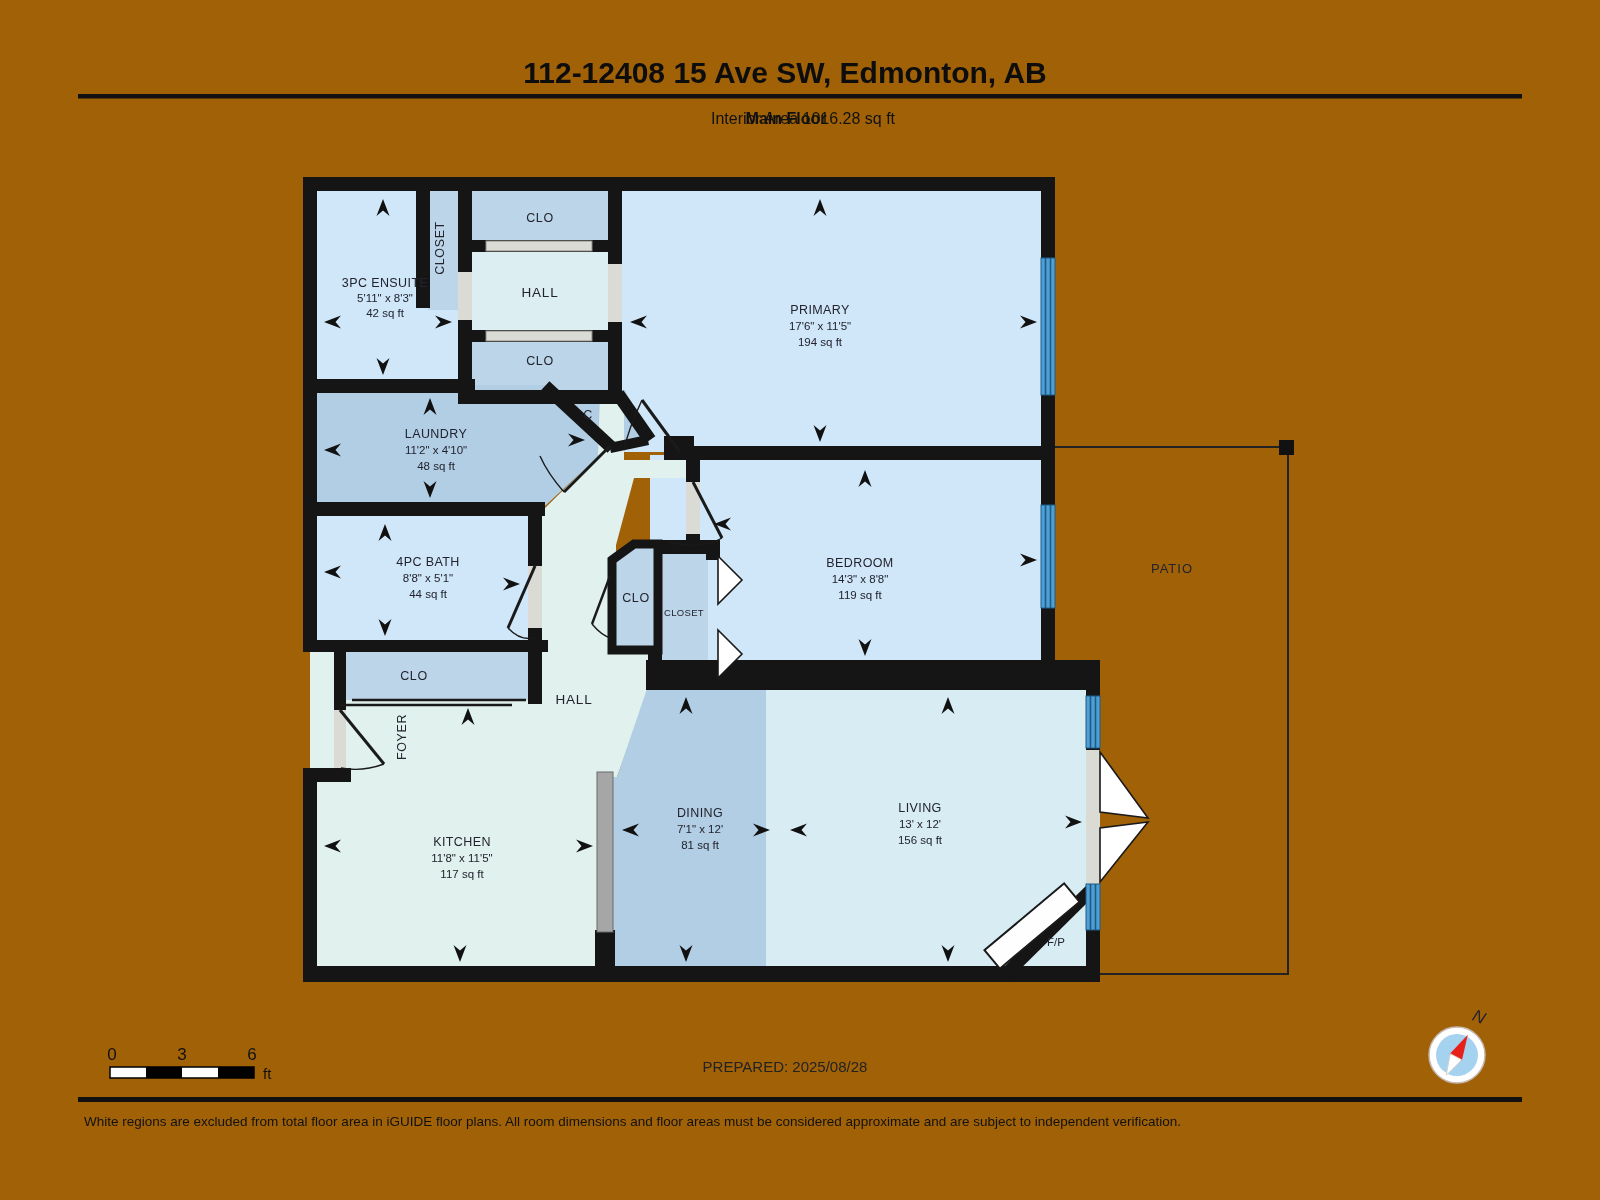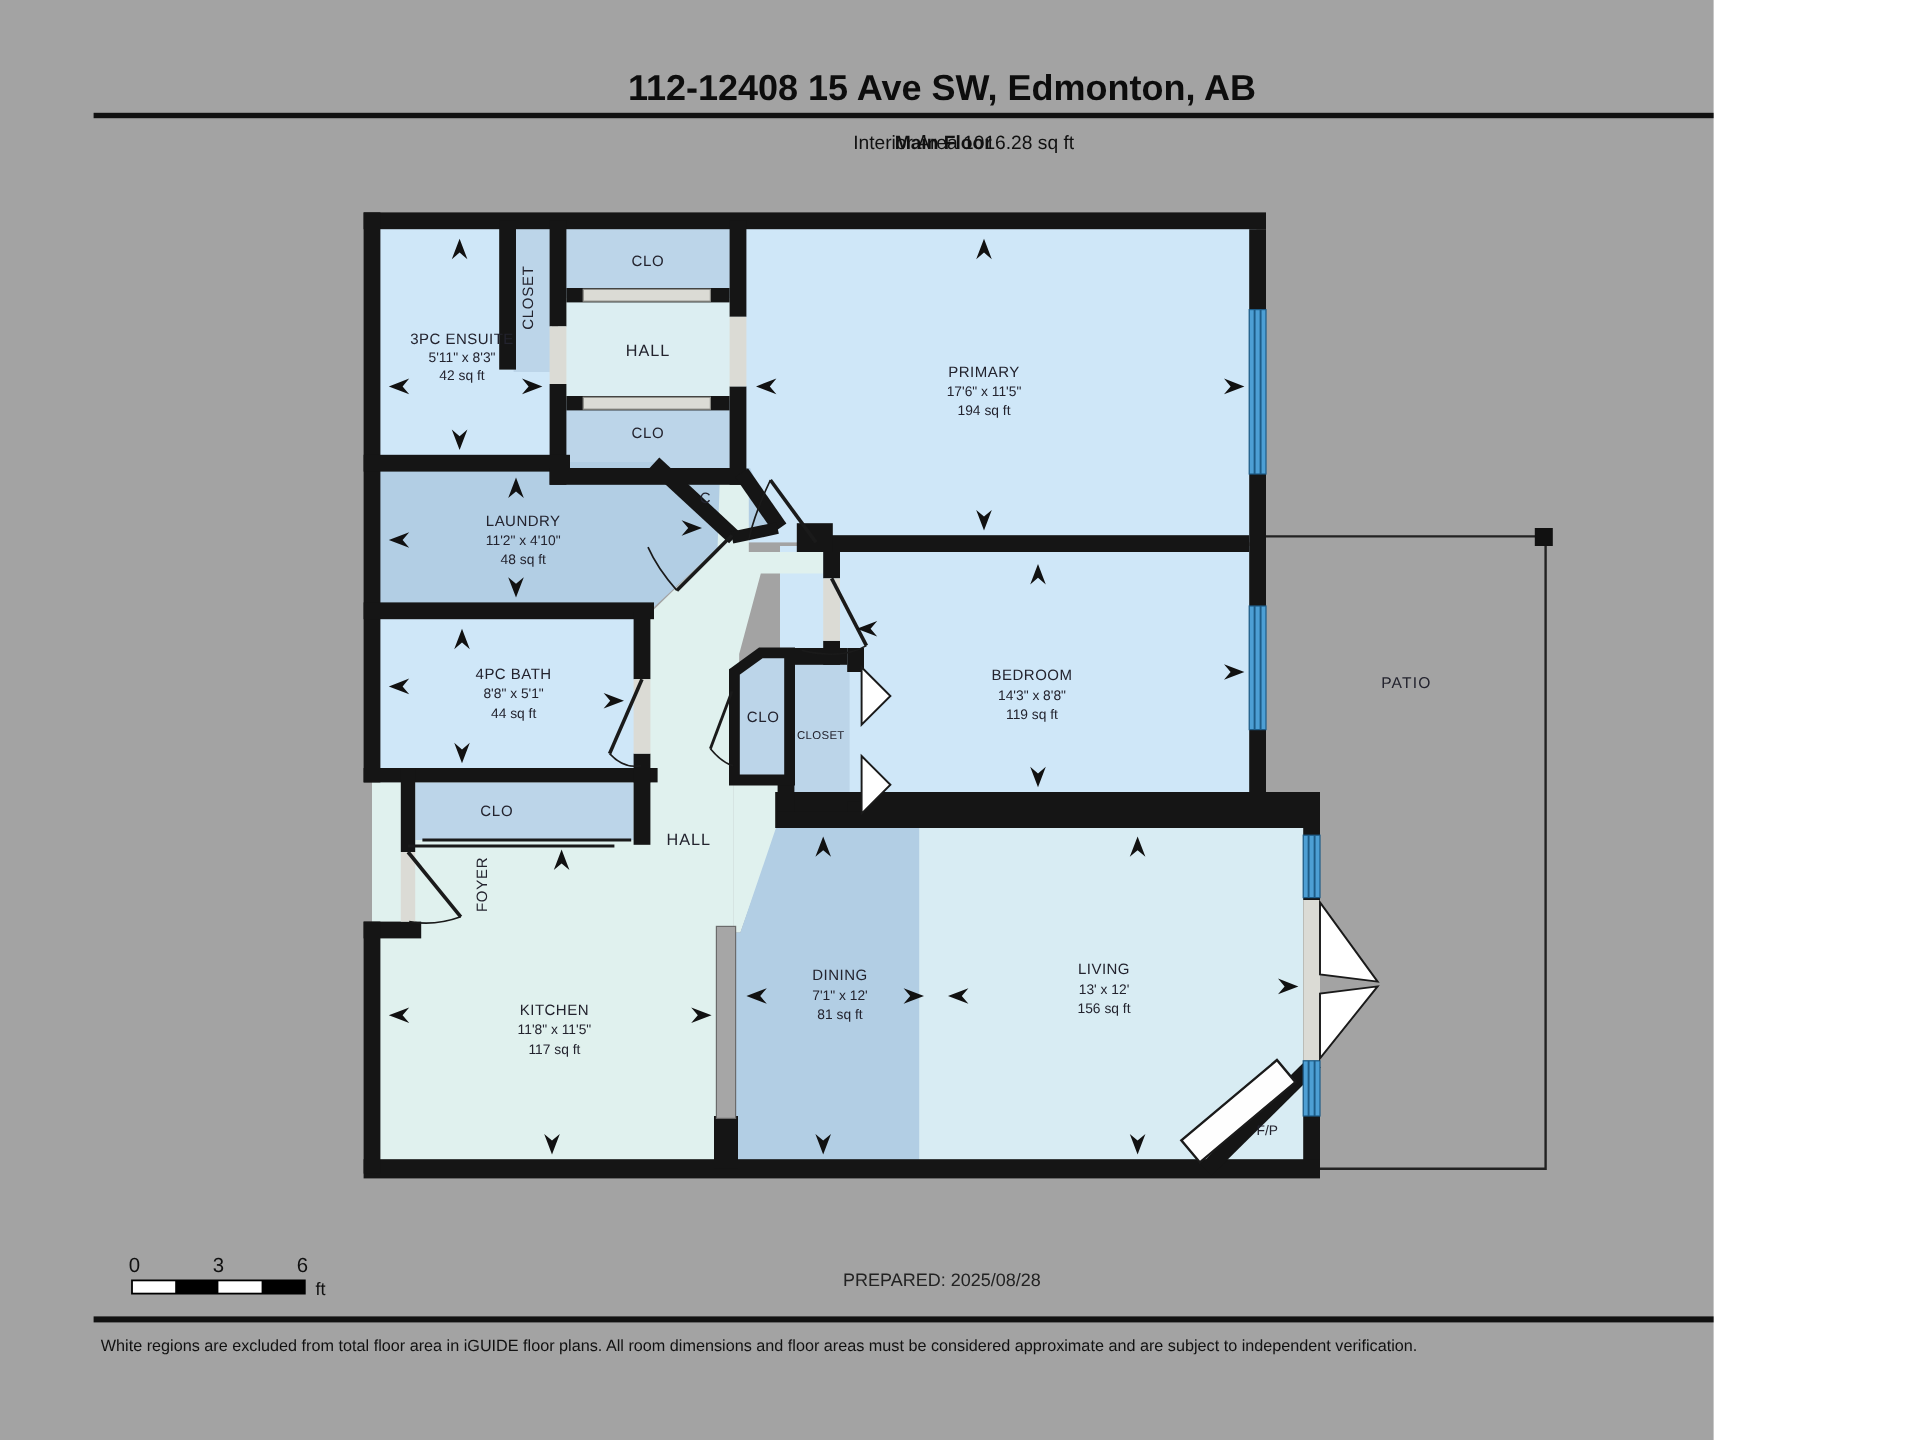--- a/index.html
+++ b/index.html
@@ -1,16 +1,16 @@
 <!DOCTYPE html>
 <html><head>
 <meta charset="utf-8">
 <style>
   html,body{margin:0;padding:0;background:#ffffff;}
-  .page{position:relative;width:1428px;height:1200px;background:#a3a3a3;overflow:hidden;}
+  .page{position:relative;width:1600px;height:1200px;background:#a16207;overflow:hidden;}
   svg{position:absolute;left:0;top:0;}
   .t{font-family:"Liberation Sans","DejaVu Sans",sans-serif;fill:#23232e;text-anchor:middle;}
   .title{font-size:30px;font-weight:bold;fill:#0d0d0d;}
   .sub{font-size:16px;fill:#111;}
   .subB{font-size:16px;font-weight:bold;fill:#111;}
   .rn{font-size:12.5px;letter-spacing:.4px;}
   .rd{font-size:11.5px;}
   .lab{font-size:12.5px;letter-spacing:.6px;}
   .lab-sm{font-size:9.5px;letter-spacing:.3px;}
   .hall{font-size:13.5px;letter-spacing:.8px;}

